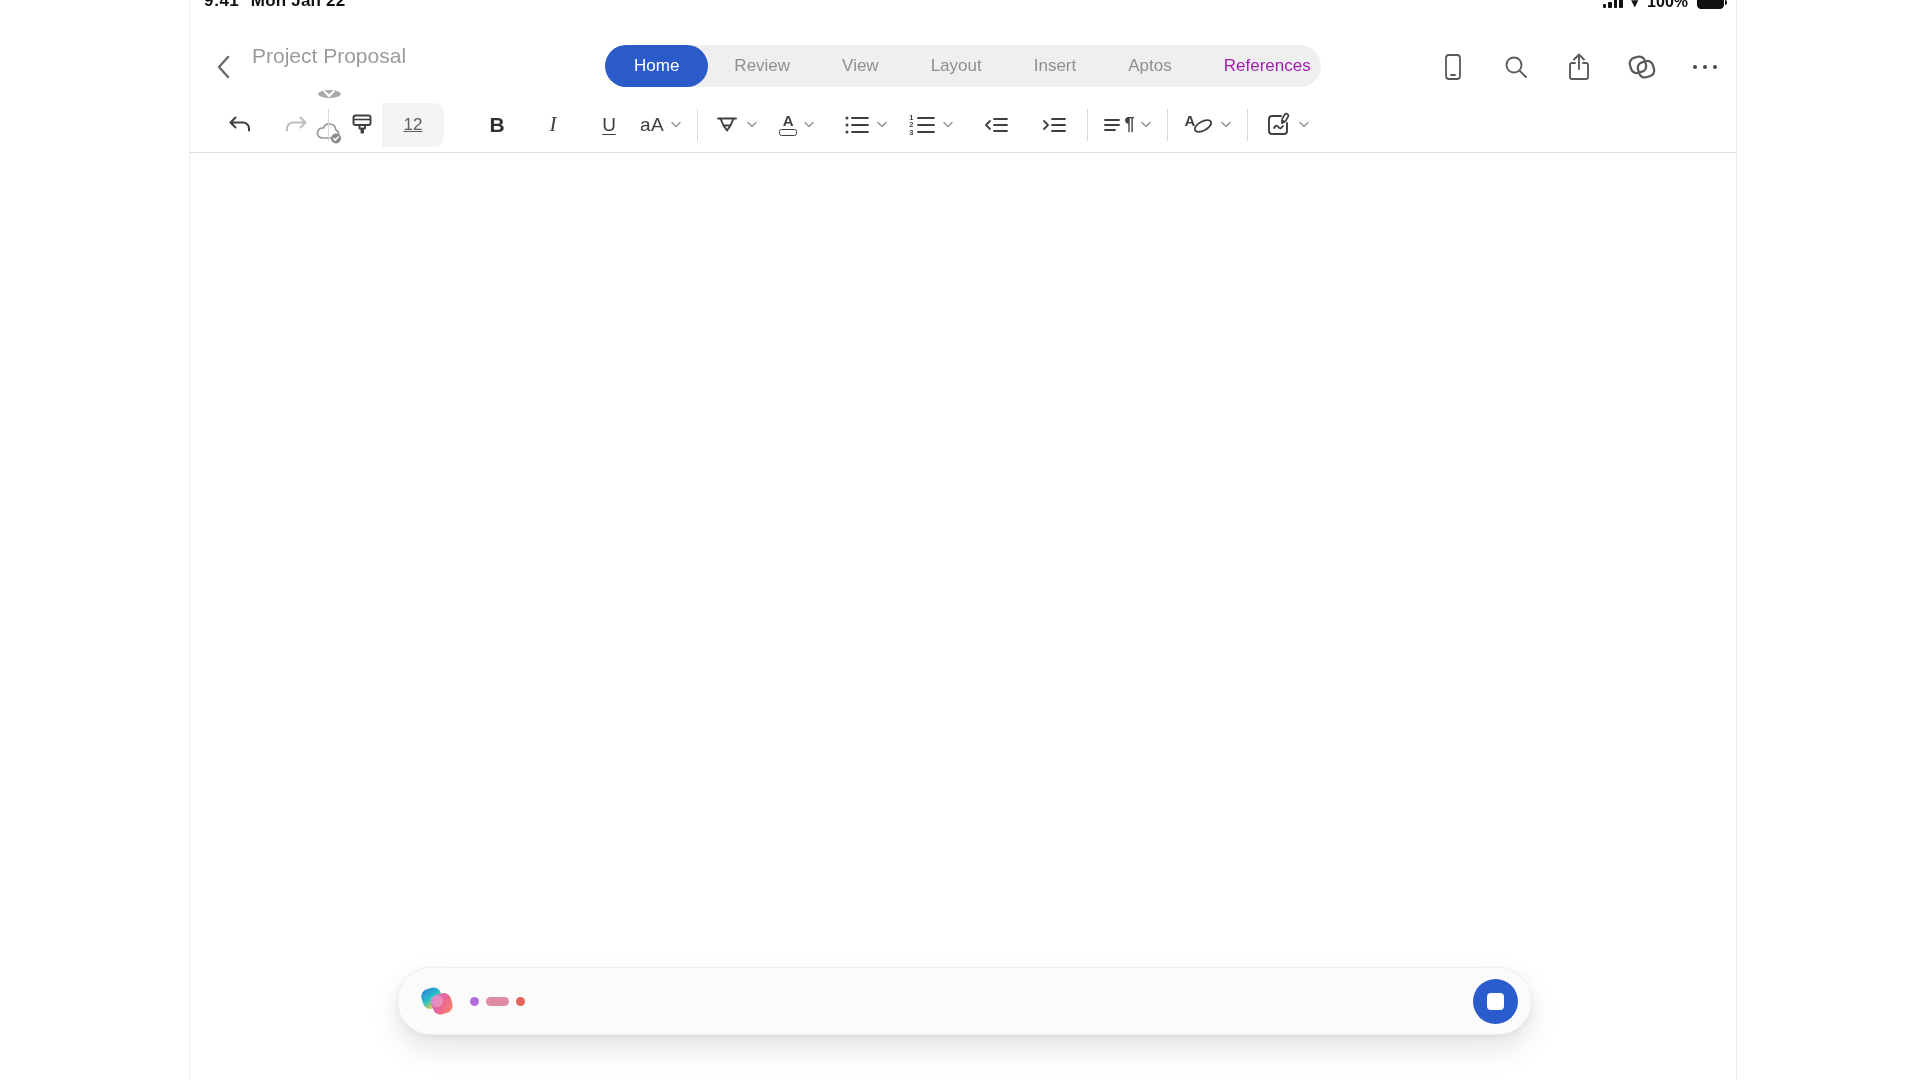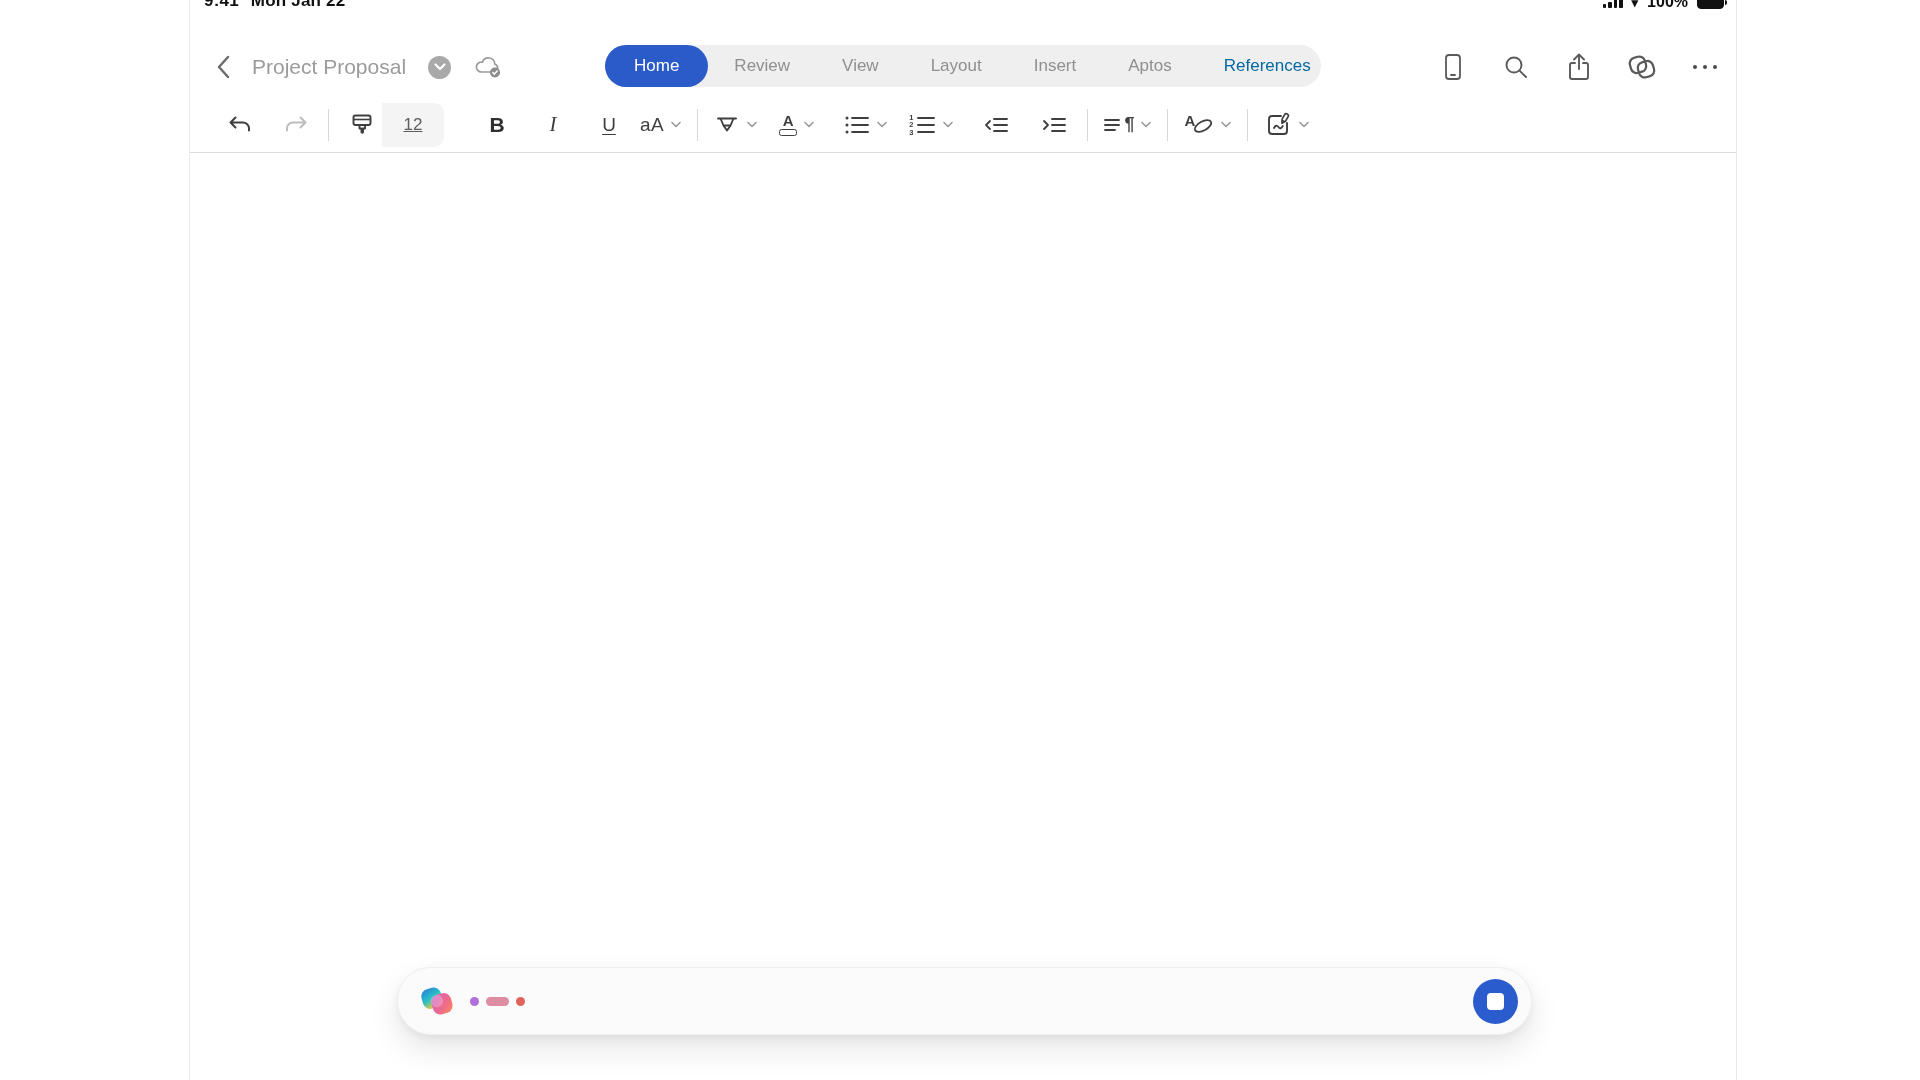--- a/index.html
+++ b/index.html
@@ -20,32 +20,32 @@
   .battery-body { width:27px; height:13px; border:1.5px solid #111; border-radius:4px;
                   background:#111; position:relative; }
   .battery-cap { width:2px; height:5px; background:#111; border-radius:0 2px 2px 0;
                  position:relative; top:4px; left:1px; }
 
   
   .header { position:absolute; top:44px; left:0; right:0; height:46px; }
   .back-btn { position:absolute; left:20px; top:9px; width:28px; height:28px; display:flex;
               align-items:center; justify-content:center; cursor:pointer; }
   .title-group { position:absolute; left:62px; top:0; height:46px; display:flex;
-                 align-items:center; gap:22px; }
+                 align-items:center; gap:22px;flex-direction:column; }
   .doc-title { font-size:21px; color:#9b9b9b; }
   .chev-badge { width:23px; height:23px; border-radius:50%; background:#a9a9a9;
                 display:flex; align-items:center; justify-content:center; }
 
   .tabs { position:absolute; left:415px; top:1px; height:42px; width:716px;
           background:#efefef; border-radius:21px; display:flex; align-items:center; }
   .tab { font-size:17px; color:#8f8f8f; padding:0 26px; height:42px; line-height:42px;
          white-space:nowrap; cursor:pointer; }
   .tab.active { background:#2b5bc9; color:#fff; border-radius:21px; padding:0 29px;
                 font-weight:400; }
-  .tab.emph { color:#0369a1; }
+  .tab.emph { color:#a21caf; }
 
   .header-actions { position:absolute; right:16px; top:0; height:46px; display:flex;
                     align-items:center; gap:33px; }
   .hicon { width:30px; height:30px; display:flex; align-items:center; justify-content:center;
            cursor:pointer; }
 
   
   .toolbar { position:absolute; top:97px; left:0; right:0; height:56px;
              border-bottom:1px solid #dcdcdc; display:flex; align-items:center;
              padding-left:34px; }

